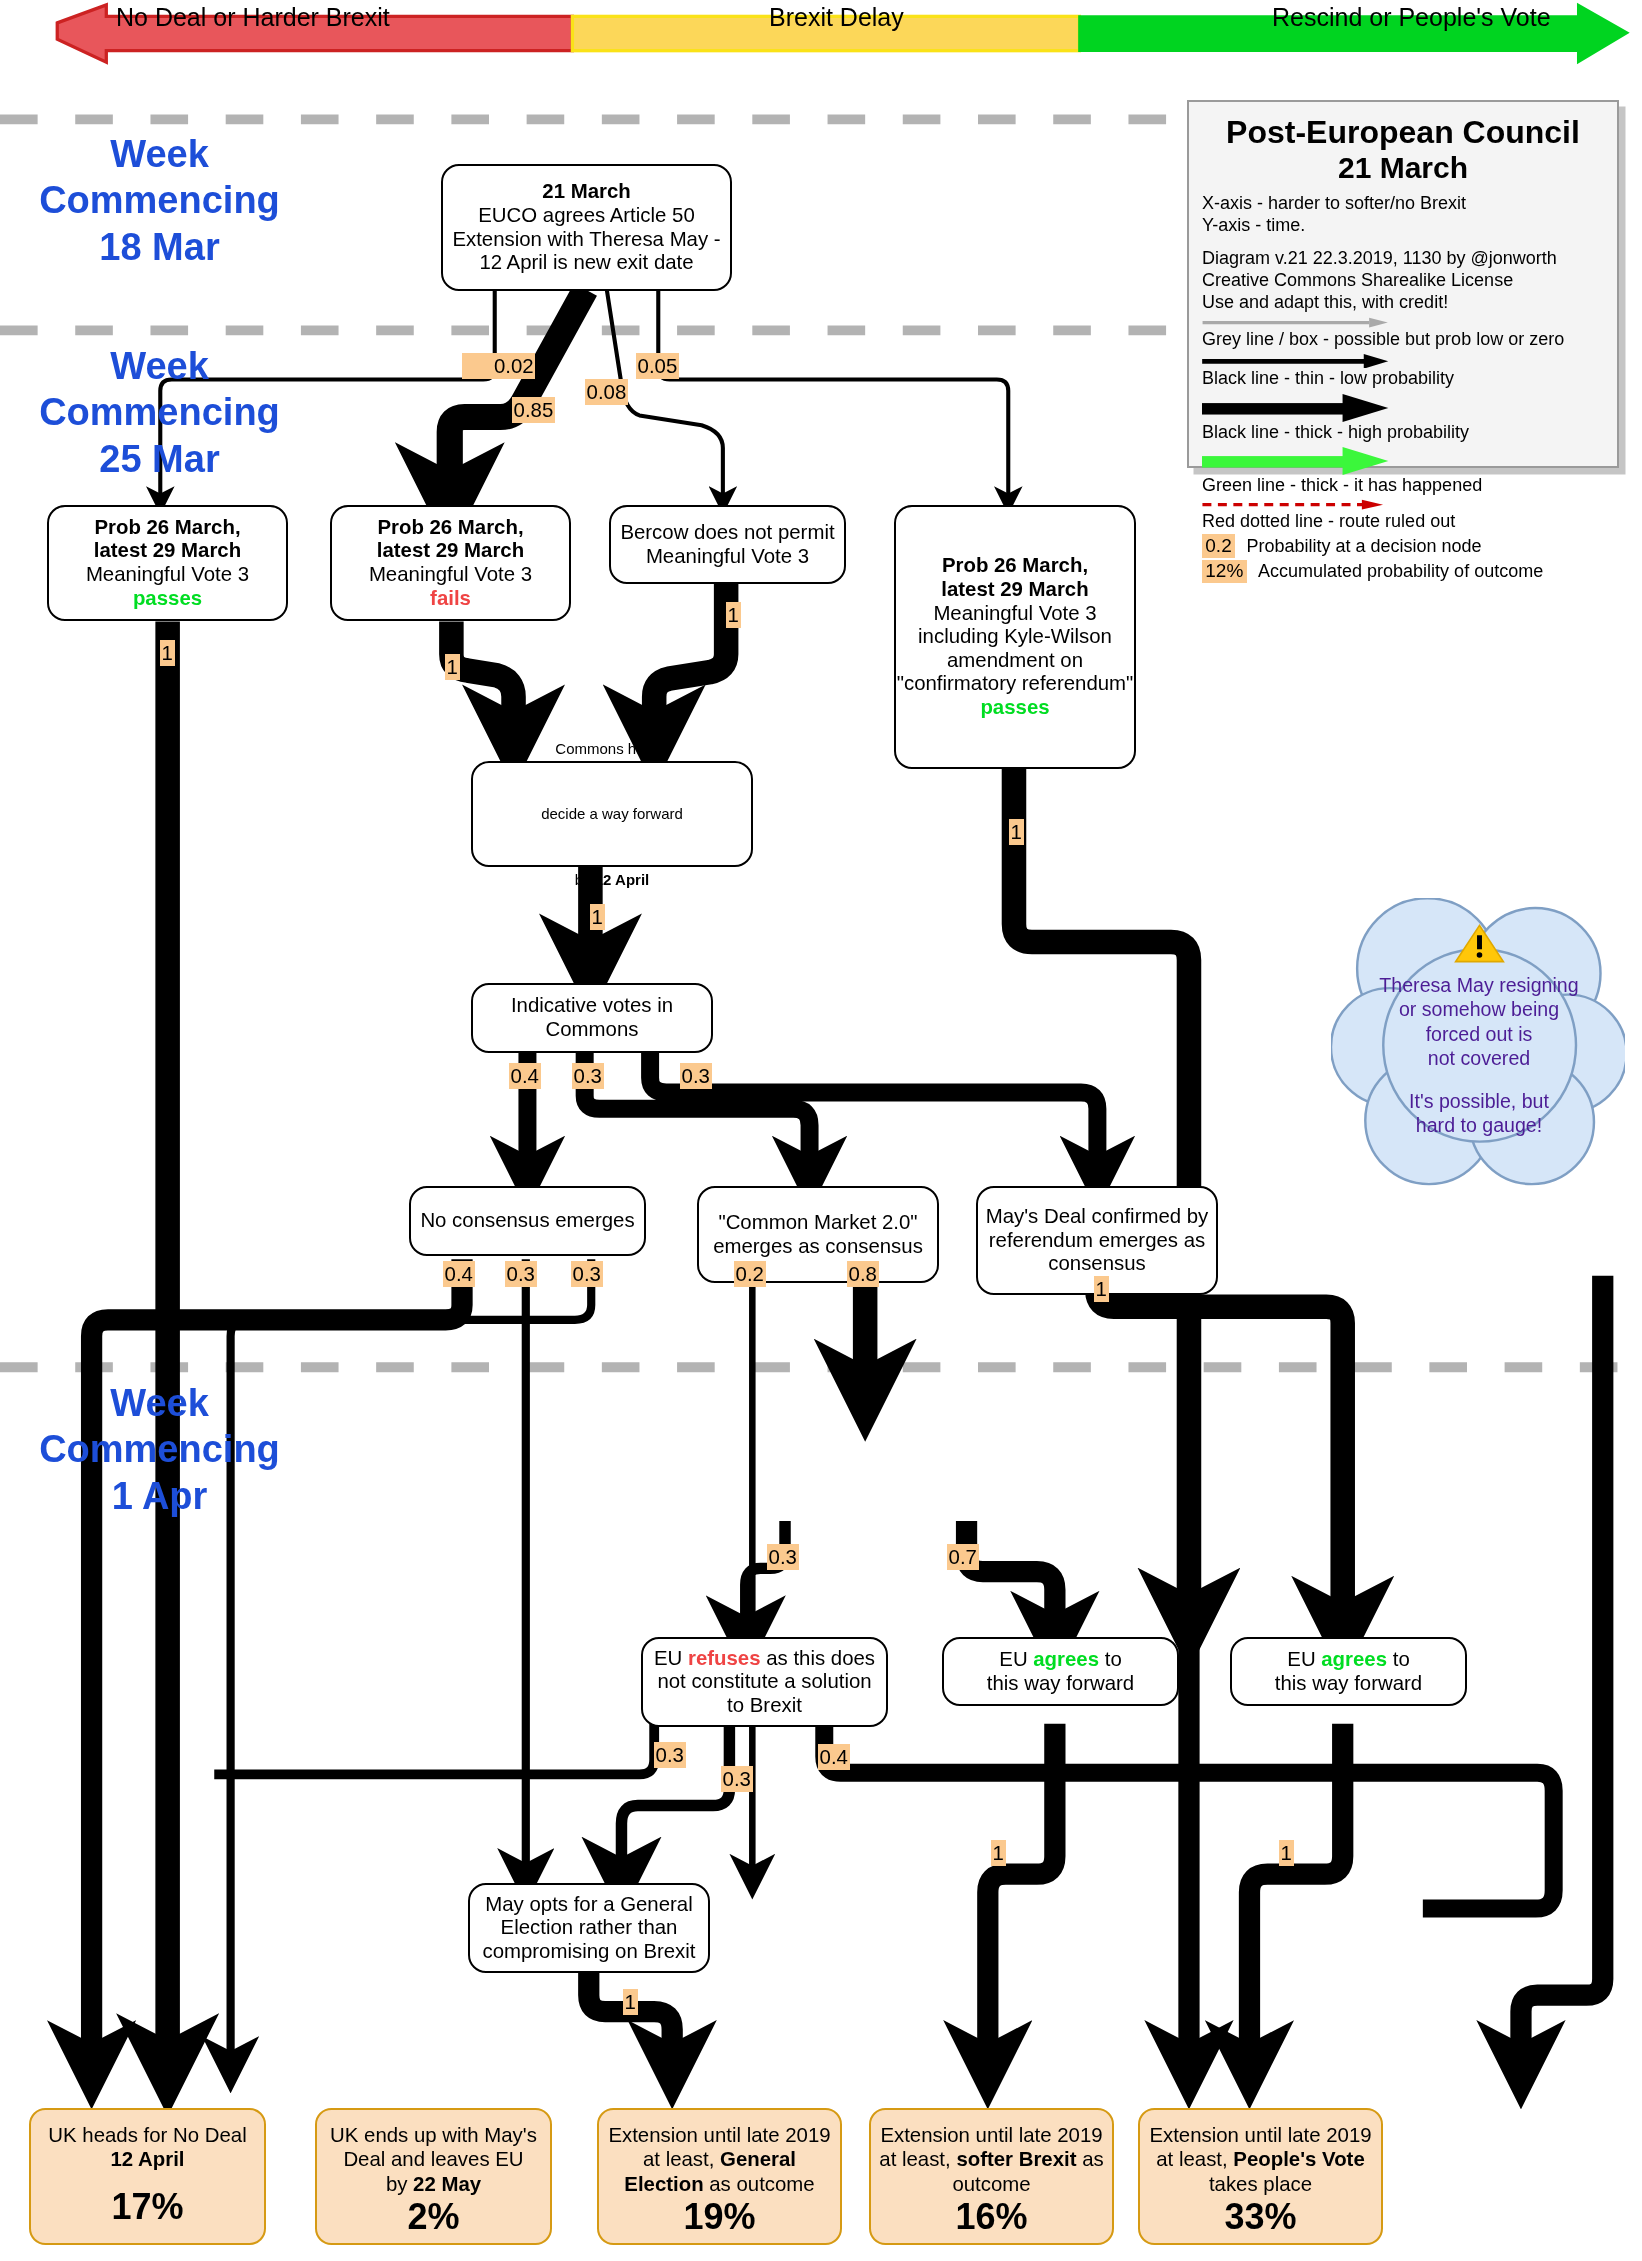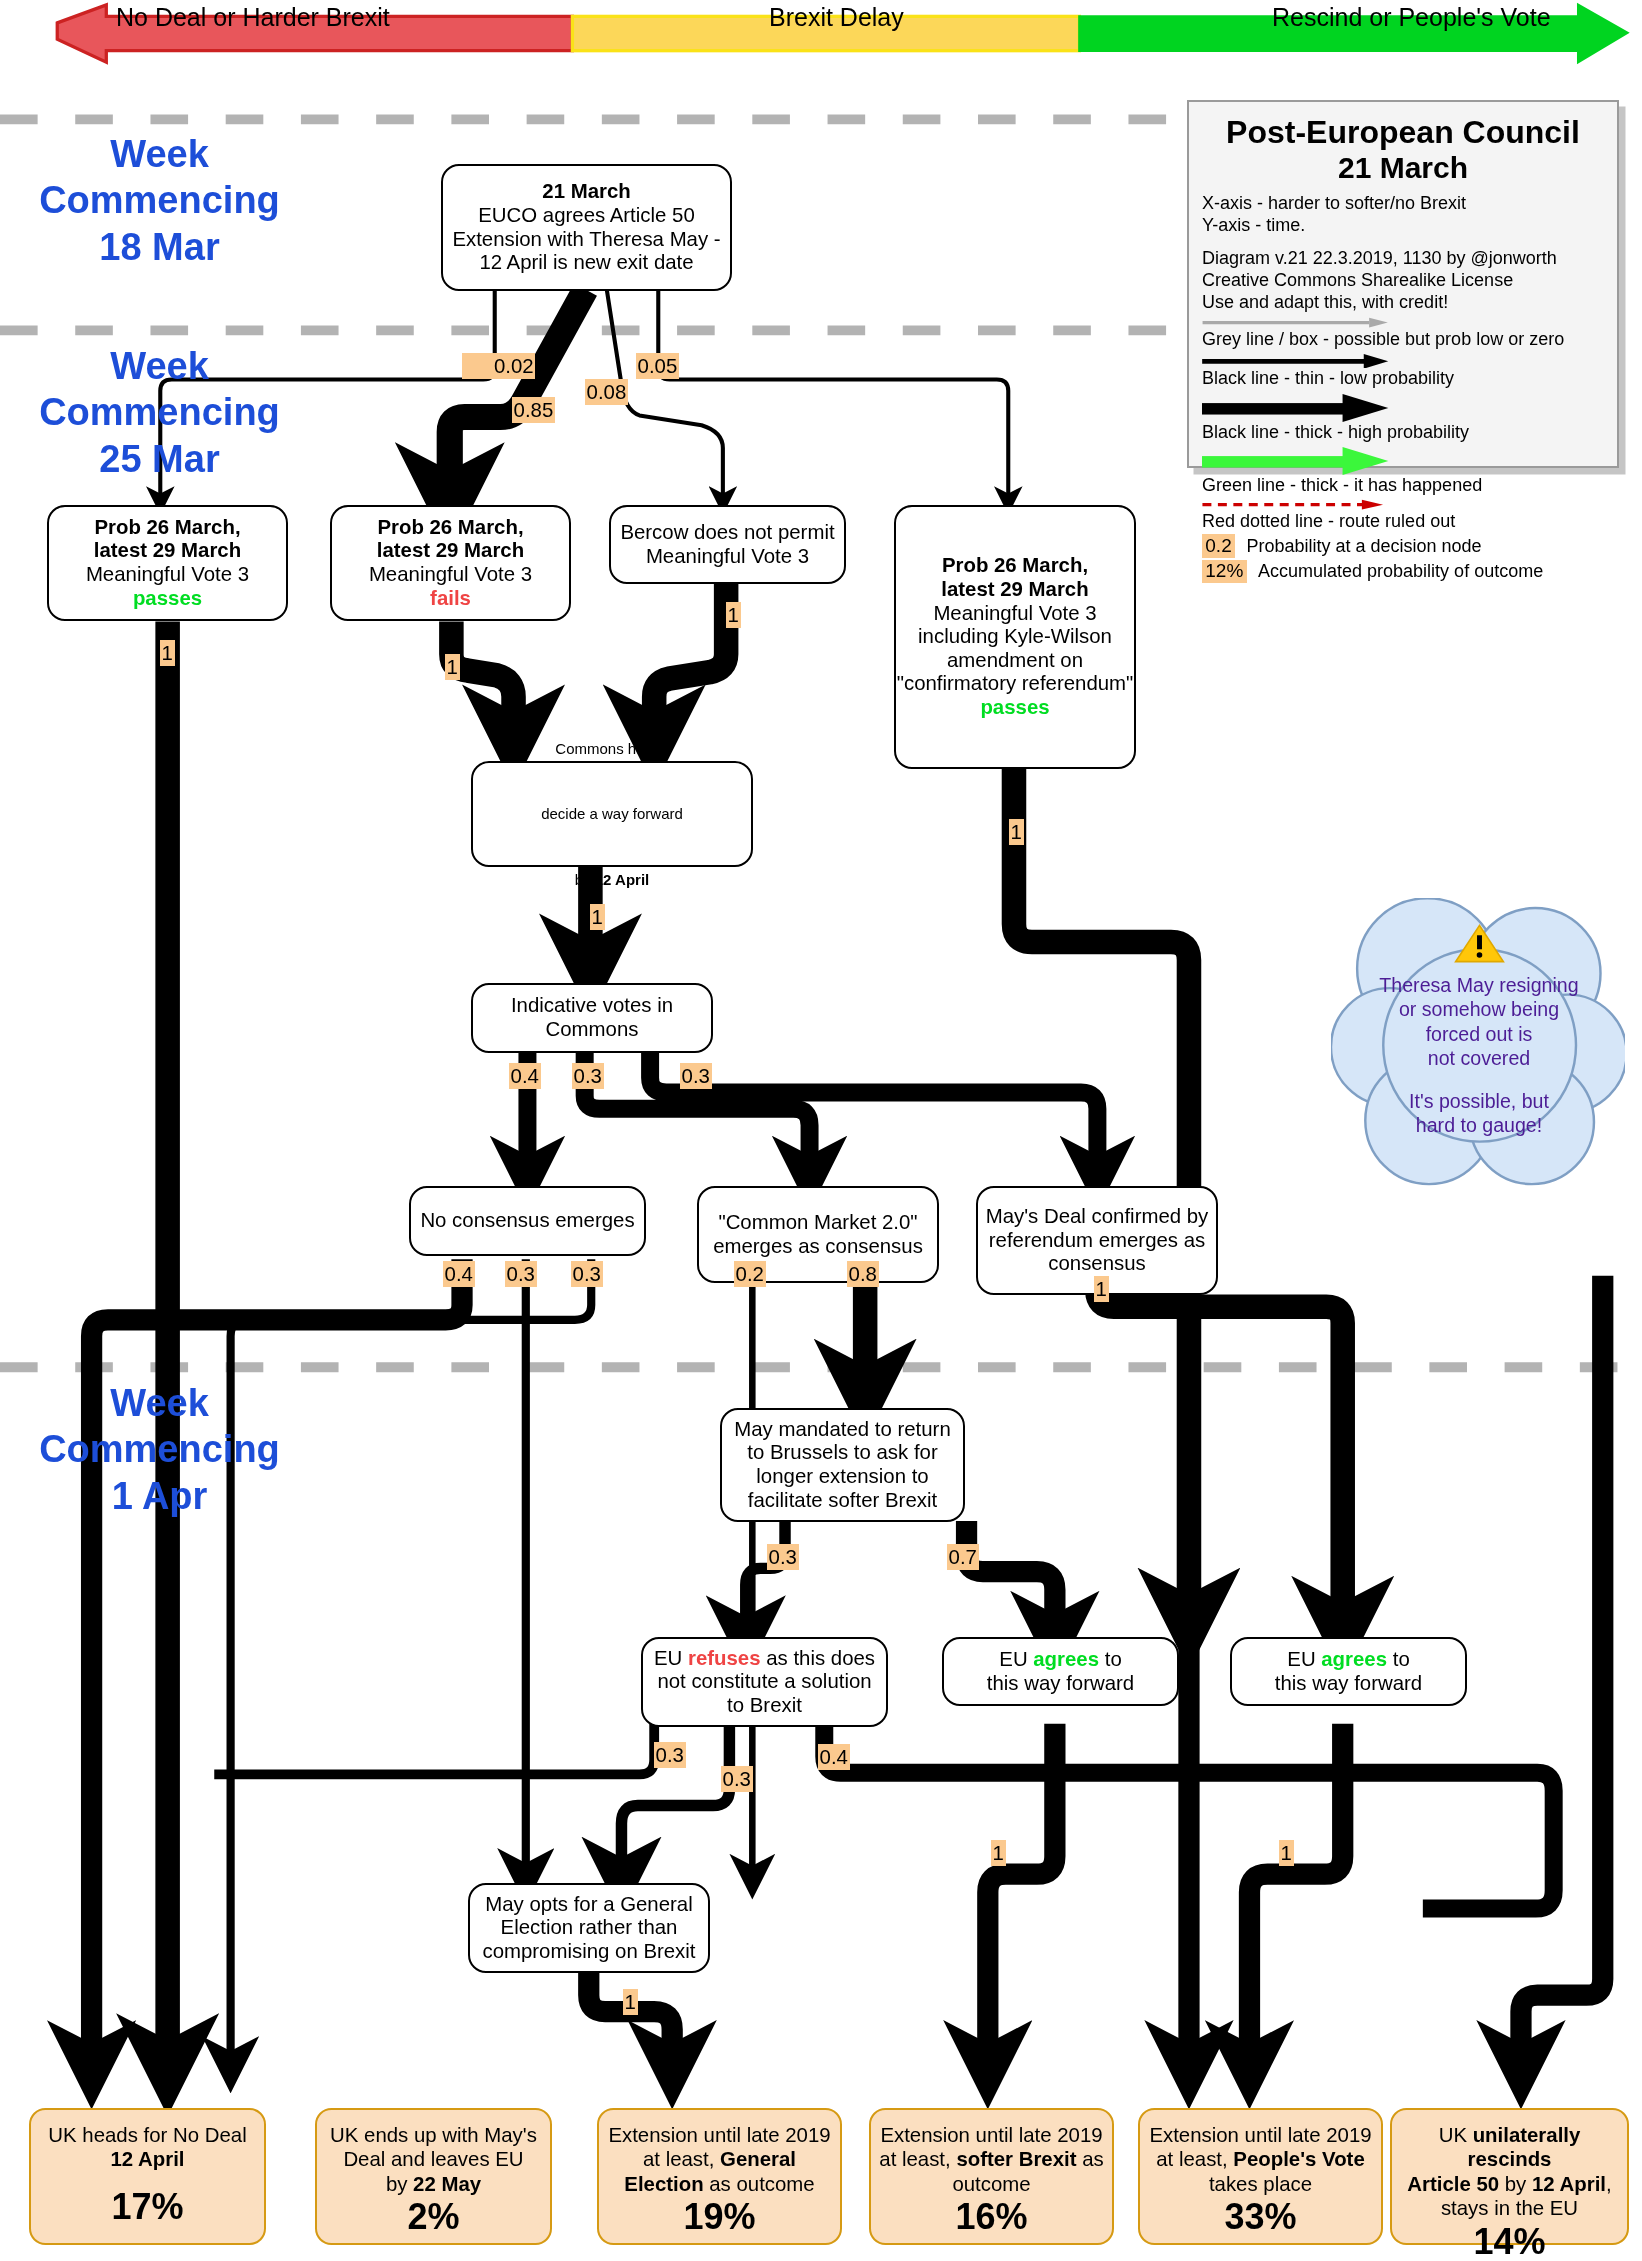--- a/index.html
+++ b/index.html
@@ -226,26 +226,20 @@
     <div class="ln">"Common Market 2.0"</div>
     <div class="ln">emerges as consensus</div>
   </div>
 
   <div class="node" style="left:976px; top:1186px; width:242px; height:109px; font-size:20.4px;">
     <div class="ln">May's Deal confirmed by</div>
     <div class="ln">referendum emerges as</div>
     <div class="ln">consensus</div>
   </div>
 
-  <div class="node" style="left:720px; top:1408px; width:245px; height:114px; font-size:20.4px;">
-    <div class="ln">May mandated to return</div>
-    <div class="ln">to Brussels to ask for</div>
-    <div class="ln">longer extension to</div>
-    <div class="ln">facilitate softer Brexit</div>
-  </div>
 
   <div class="node" style="left:641px; top:1637px; width:247px; height:90px; font-size:20.4px;">
     <div class="ln"><span>EU </span><span class="red">refuses</span><span> as this does</span></div>
     <div class="ln">not constitute a solution</div>
     <div class="ln">to Brexit</div>
   </div>
 
   <div class="node" style="left:942px; top:1637px; width:237px; height:69px; font-size:20.4px;">
     <div class="ln"><span>EU </span><span class="green">agrees</span><span> to</span></div>
     <div class="ln">this way forward</div>
@@ -324,26 +318,20 @@
     <div class="pct">16%</div>
   </div>
 
   <div class="outcome" style="left:1138px; top:2108px; width:245px; height:137px;">
     <div class="txt">Extension until late 2019</div>
     <div class="txt"><span>at least, </span><span class="b">People's Vote</span></div>
     <div class="txt">takes place</div>
     <div class="pct">33%</div>
   </div>
 
-  <div class="outcome" style="left:1390px; top:2108px; width:239px; height:137px;">
-    <div class="txt"><span>UK </span><span class="b">unilaterally rescinds</span></div>
-    <div class="txt"><span class="b">Article 50</span><span> by </span><span class="b">12 April</span><span>,</span></div>
-    <div class="txt">stays in the EU</div>
-    <div class="pct">14%</div>
-  </div>
 
   <div id="legend">
     <div class="lt1">Post-European Council</div>
     <div class="lt2">21 March</div>
     <div class="lp">X-axis - harder to softer/no Brexit</div>
     <div class="lp">Y-axis - time.</div>
     <div class="sp"></div>
     <div class="lp">Diagram v.21 22.3.2019, 1130 by @jonworth</div>
     <div class="lp">Creative Commons Sharealike License</div>
     <div class="lp">Use and adapt this, with credit!</div>

